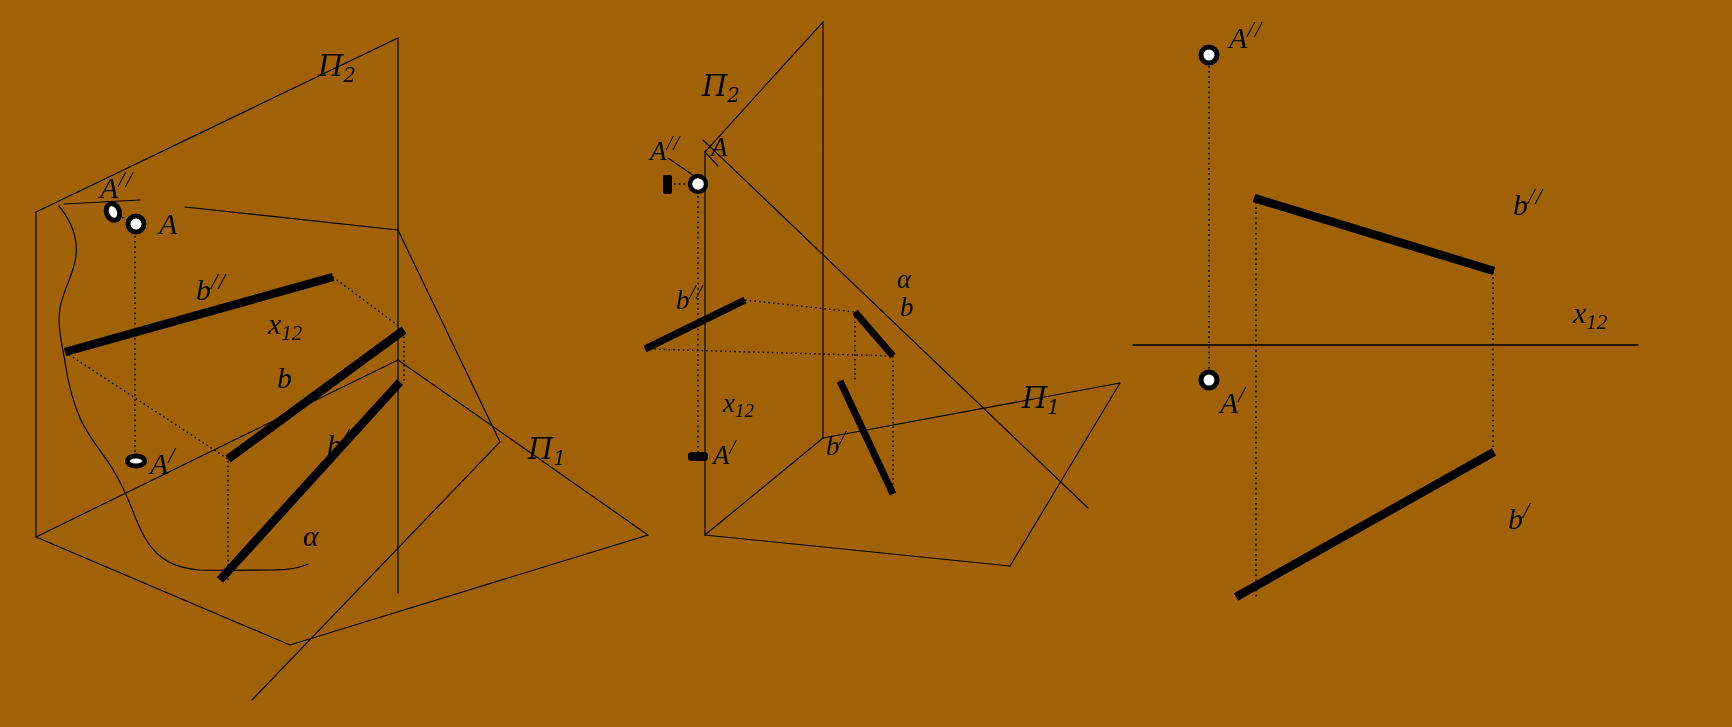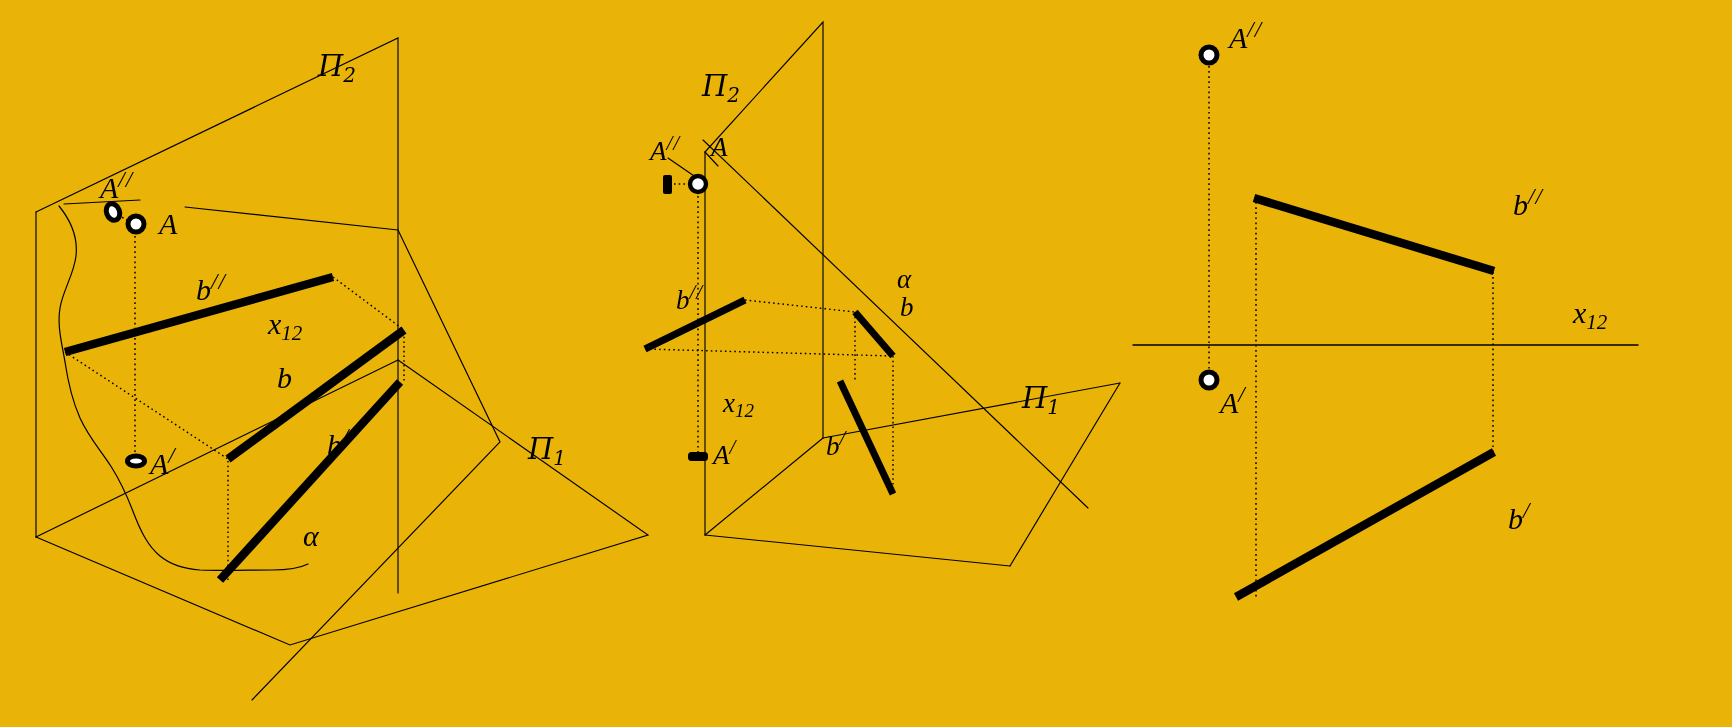--- a/index.html
+++ b/index.html
@@ -11,21 +11,21 @@
   body {
     width: 1732px;
     height: 727px;
     font-family: "Liberation Serif", serif;
     overflow: hidden;
   }
   #stage {
     position: relative;
     width: 1732px;
     height: 727px;
-    background: #eab308;
+    background: #a16207;
   }
   svg.board {
     position: absolute;
     top: 0; left: 0;
     width: 1732px;
     height: 727px;
     display: block;
   }
   .thin      { stroke: #000000; stroke-width: 1.15;  fill: none; stroke-linecap: round; }
   .thin-b    { stroke: #000000; stroke-width: 1.35;  fill: none; stroke-linecap: round; }

